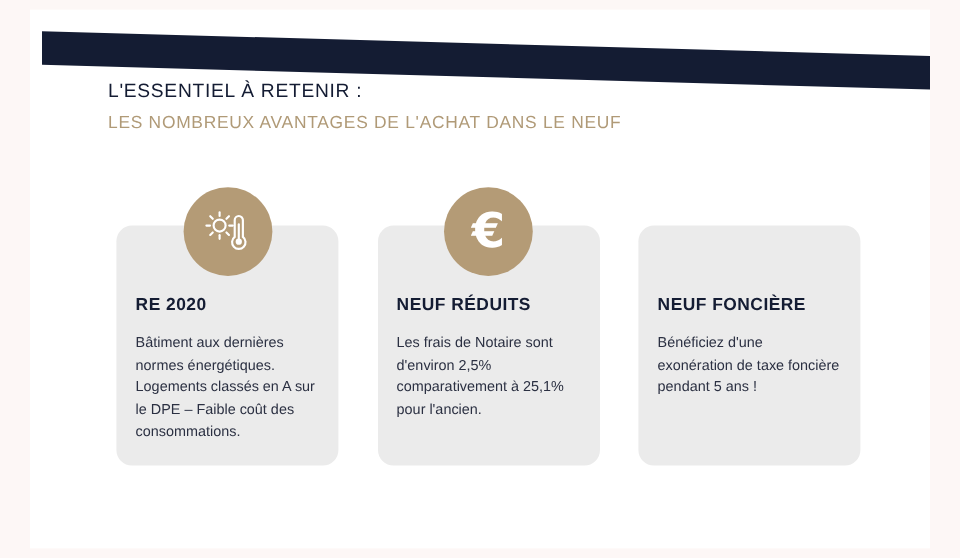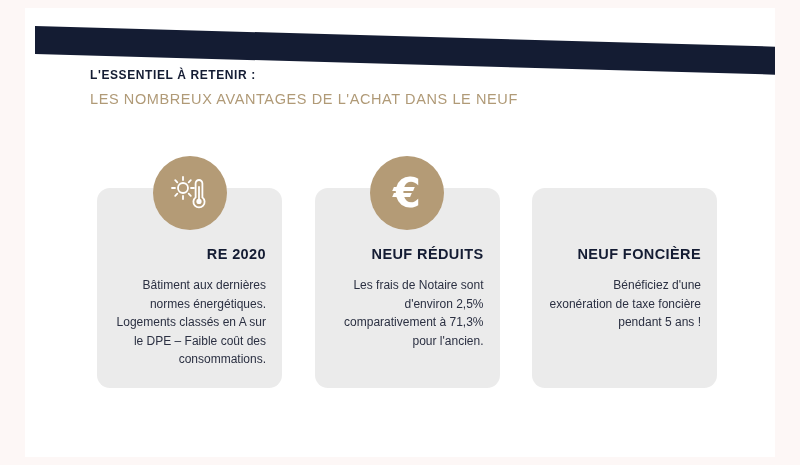--- a/index.html
+++ b/index.html
@@ -32,22 +32,22 @@
     transform: skewY(1.6deg);
     transform-origin: left top;
   }
   .headings {
     position: absolute;
     left: 65px;
     top: 60px;
     width: 640px;
   }
   .h-main {
-    font-size: 12px;
-    font-weight: bold;
+    font-size: 16px;
+    font-weight: normal;
     color: #141c33;
     letter-spacing: 0.6px;
     margin: 0 0 9px 0;
   }
   .h-sub {
     font-size: 14.5px;
     font-weight: normal;
     color: #b09a77;
     letter-spacing: 0.6px;
     margin: 0;
@@ -64,21 +64,21 @@
     position: relative;
     width: 185px;
   }
   .card {
     margin-top: 32px;
     background: #ebebeb;
     border-radius: 13px;
     height: 200px;
     padding: 58px 16px 16px 16px;
     box-sizing: border-box;
-    text-align: right;
+    text-align: left;
   }
   .circle {
     position: absolute;
     left: 50%;
     top: 0;
     transform: translateX(-50%);
     width: 74px;
     height: 74px;
     border-radius: 50%;
     background: #b49b76;
@@ -147,21 +147,21 @@
         <p class="card-body">Bâtiment aux dernières normes énergétiques. Logements classés en A sur le DPE – Faible coût des consommations.</p>
       </div>
     </div>
 
     <div class="card-wrap">
       <div class="circle">
         <span class="euro">€</span>
       </div>
       <div class="card">
         <p class="card-title">NEUF RÉDUITS</p>
-        <p class="card-body">Les frais de Notaire sont d'environ 2,5% comparativement à 71,3% pour l'ancien.</p>
+        <p class="card-body">Les frais de Notaire sont d'environ 2,5% comparativement à 25,1% pour l'ancien.</p>
       </div>
     </div>
 
     <div class="card-wrap">
       <div class="card">
         <p class="card-title">NEUF FONCIÈRE</p>
         <p class="card-body">Bénéficiez d'une exonération de taxe foncière pendant 5 ans !</p>
       </div>
     </div>
 

